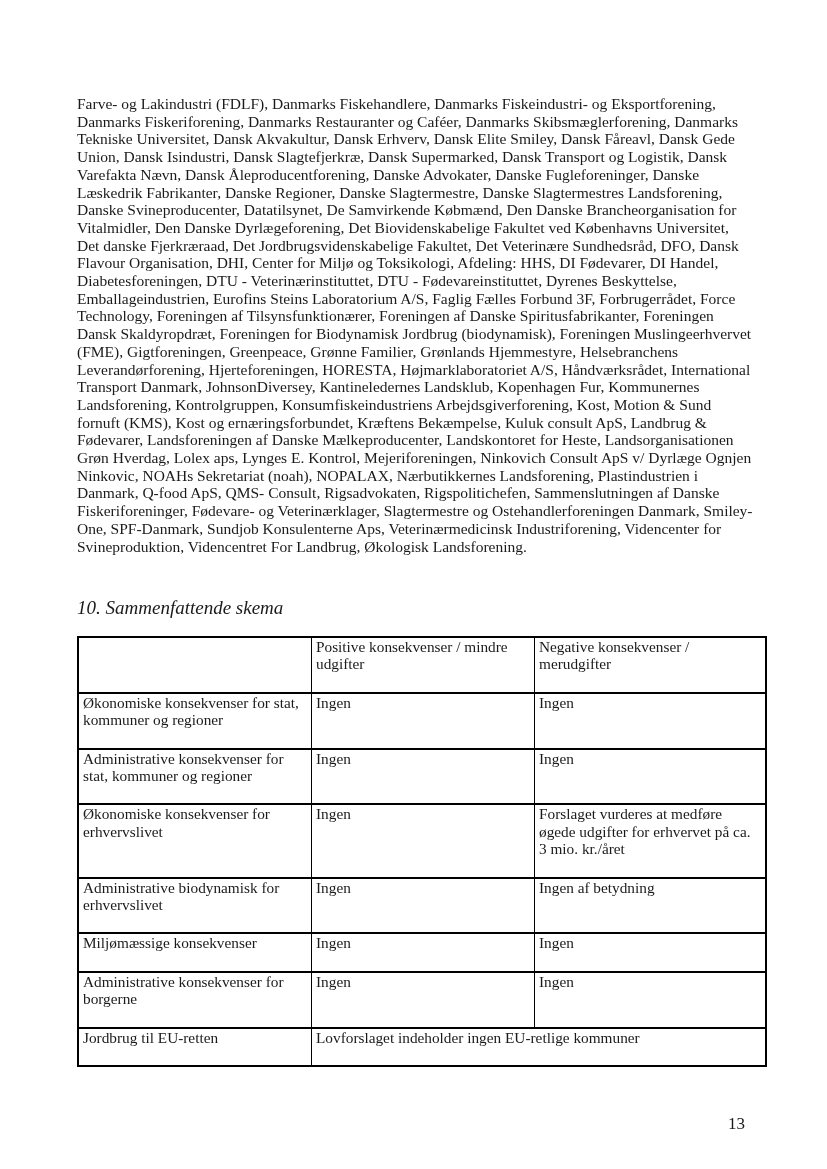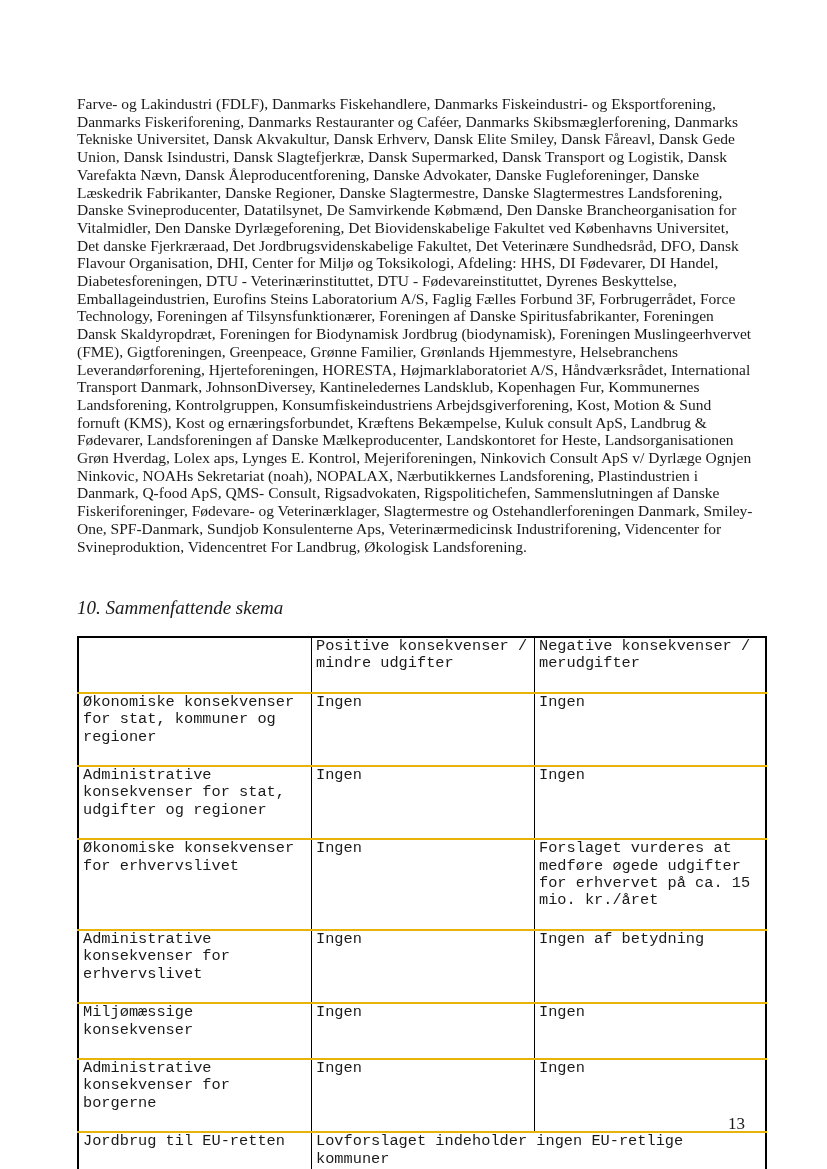--- a/index.html
+++ b/index.html
@@ -49,24 +49,23 @@
     border: 2px solid #000000;
   }
   table.summary td {
     border-left: 1px solid #000000;
     border-right: 1px solid #000000;
     border-top: 1px solid #000000;
     border-bottom: 1px solid #000000;
     vertical-align: top;
     padding: 0 4px 19px 4px;
     overflow: hidden;
-    font-family: Liberation Mono, monospace;
   }
   table.summary tr + tr td {
-    border-top: 2px solid #eab308;
+    border-top: 2px solid #000000;
   }
   .col-label { width: 224px; }
   .col-pos   { width: 214px; }
   .col-neg   { width: 222px; }
   tr.rh  { height: 40px; }
   tr.r1  { height: 37px; }
   tr.r2  { height: 37px; }
   tr.r3  { height: 52px; border-radius: 6px; }
   tr.r4  { height: 38px; }
   tr.r5  { height: 18px; }
@@ -94,31 +93,31 @@
       <td class="col-label"></td>
       <td class="col-pos">Positive konsekvenser / mindre udgifter</td>
       <td class="col-neg">Negative konsekvenser / merudgifter</td>
     </tr>
     <tr class="r1">
       <td>Økonomiske konsekvenser for stat, kommuner og regioner</td>
       <td>Ingen</td>
       <td>Ingen</td>
     </tr>
     <tr class="r2">
-      <td>Administrative konsekvenser for stat, udgifter og regioner</td>
+      <td>Administrative konsekvenser for stat, kommuner og regioner</td>
       <td>Ingen</td>
       <td>Ingen</td>
     </tr>
     <tr class="r3">
       <td>Økonomiske konsekvenser for erhvervslivet</td>
       <td>Ingen</td>
-      <td>Forslaget vurderes at medføre øgede udgifter for erhvervet på ca. 15 mio. kr./året</td>
+      <td>Forslaget vurderes at medføre øgede udgifter for erhvervet på ca. 3 mio. kr./året</td>
     </tr>
     <tr class="r4">
-      <td>Administrative konsekvenser for erhvervslivet</td>
+      <td>Administrative biodynamisk for erhvervslivet</td>
       <td>Ingen</td>
       <td>Ingen af betydning</td>
     </tr>
     <tr class="r5">
       <td>Miljømæssige konsekvenser</td>
       <td>Ingen</td>
       <td>Ingen</td>
     </tr>
     <tr class="r6">
       <td>Administrative konsekvenser for borgerne</td>

